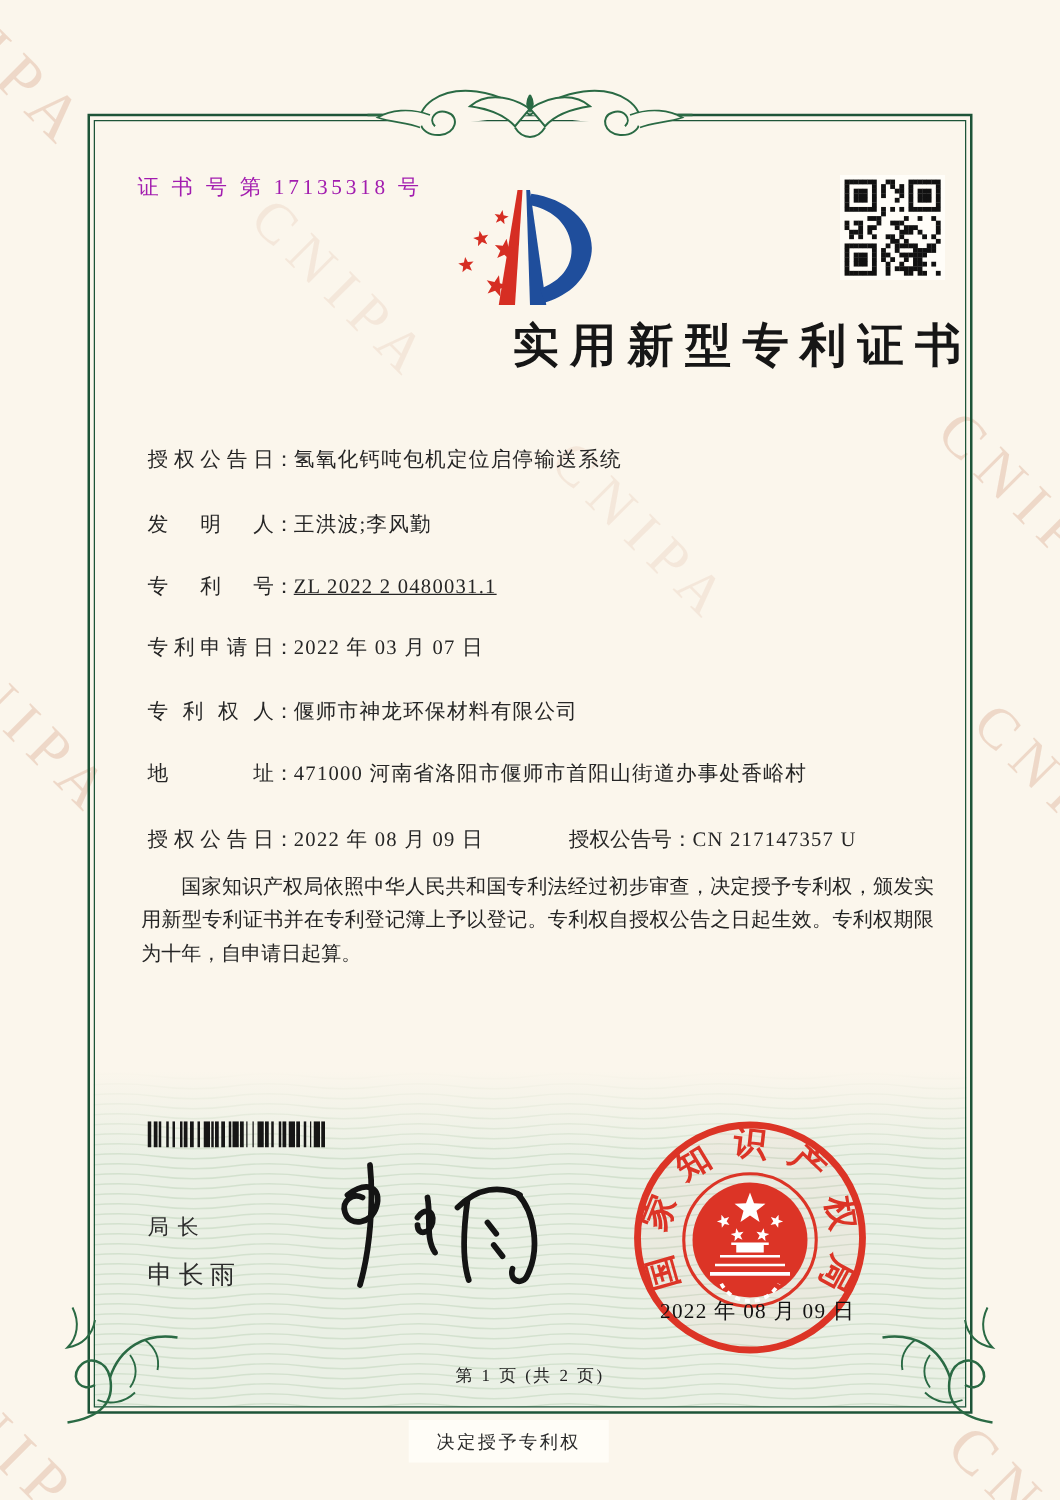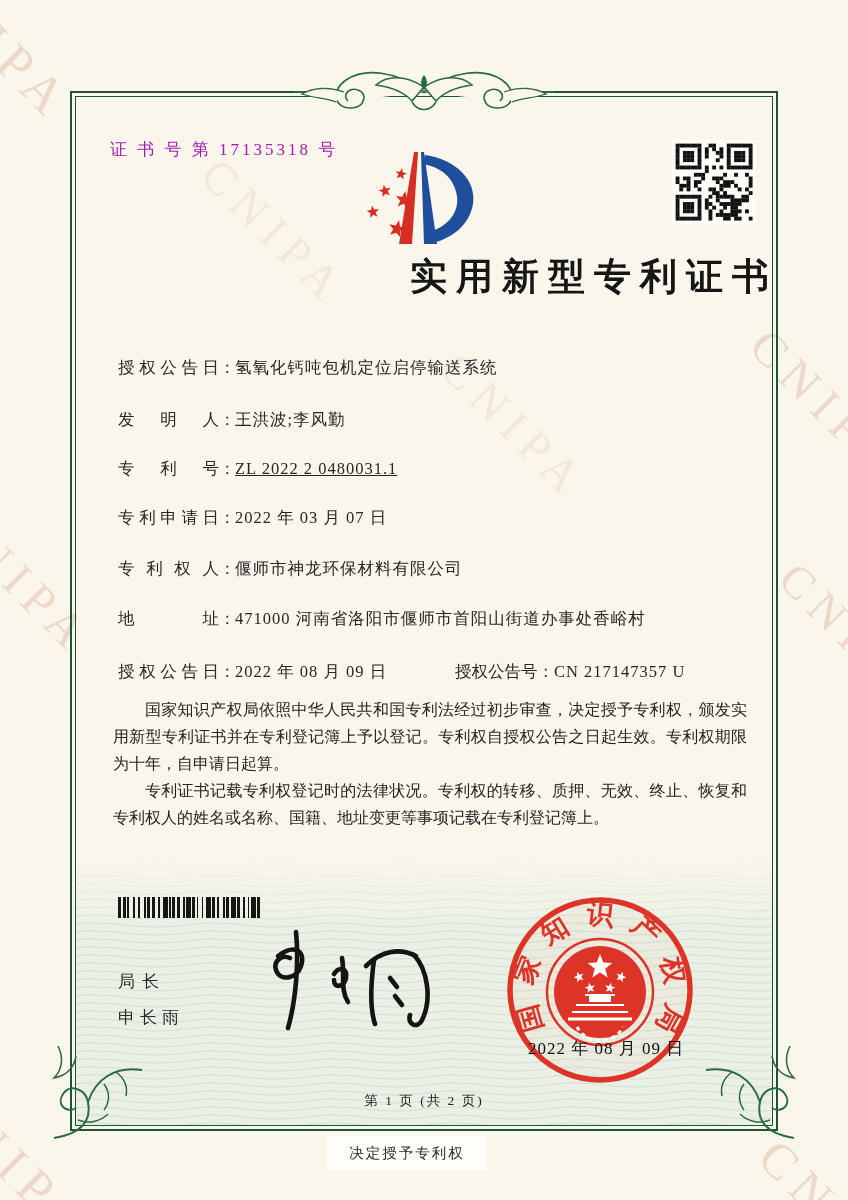--- a/index.html
+++ b/index.html
@@ -55,21 +55,21 @@
 
   #body-text { left:113px; top:696px; width:634px; font-size:16px;
     line-height:27px; text-align:justify; color:#242424; }
   #body-text p { text-indent:2em; }
 
   #barcode { left:118px; top:897px; width:220px; height:21px; z-index:5;
     display:flex; align-items:stretch; overflow:hidden; }
   #barcode div { height:100%; }
 
   #director-title { left:118px; top:970px; font-size:17px; letter-spacing:7px; }
-  #director-name  { left:118px; top:1006px; font-size:17px; letter-spacing:5px; }
+  #director-name  { left:118px; top:1006px; font-size:20px; letter-spacing:5px; }
   #signature { left:238px; top:922px; z-index:5; }
 
   #seal { left:505px; top:895px; z-index:6; }
   #seal-date { left:528px; top:1037px; z-index:7; font-size:17px;
     letter-spacing:1px; color:#111; white-space:nowrap; }
 
   #page-no { left:70px; top:1092px; width:708px; text-align:center;
     font-size:13.5px; letter-spacing:2px; z-index:5; color:#222; }
 
   #cont-note { left:327px; top:1136px; width:160px; height:34px; z-index:5;
@@ -414,21 +414,20 @@
 </div>
 <div class="abs content frow" id="row-grant">
   <span class="flabel">授权公告日</span><span class="fcolon">：</span><span class="fvalue">2022 年 08 月 09 日</span>
   <span class="grant2">
     <span>授权公告号</span><span>：</span><span class="fvalue">CN 217147357 U</span>
   </span>
 </div>
 
 <div id="body-text" class="abs content">
   <p>国家知识产权局依照中华人民共和国专利法经过初步审查，决定授予专利权，颁发实用新型专利证书并在专利登记簿上予以登记。专利权自授权公告之日起生效。专利权期限为十年，自申请日起算。</p>
-  <p>专利证书记载专利权登记时的法律状况。专利权的转移、质押、无效、终止、恢复和专利权人的姓名或名称、国籍、地址变更等事项记载在专利登记簿上。</p>
 </div>
 
 <div id="barcode" class="abs">
     <div style="width: 3.1px; background: rgb(22, 22, 22); flex: 0 0 3.1px;"></div>
     <div style="width: 1.55px; background: transparent; flex: 0 0 1.55px;"></div>
     <div style="width: 3.1px; background: rgb(22, 22, 22); flex: 0 0 3.1px;"></div>
     <div style="width: 1.55px; background: transparent; flex: 0 0 1.55px;"></div>
     <div style="width: 1.55px; background: rgb(22, 22, 22); flex: 0 0 1.55px;"></div>
     <div style="width: 4.65px; background: transparent; flex: 0 0 4.65px;"></div>
     <div style="width: 1.55px; background: rgb(22, 22, 22); flex: 0 0 1.55px;"></div>

